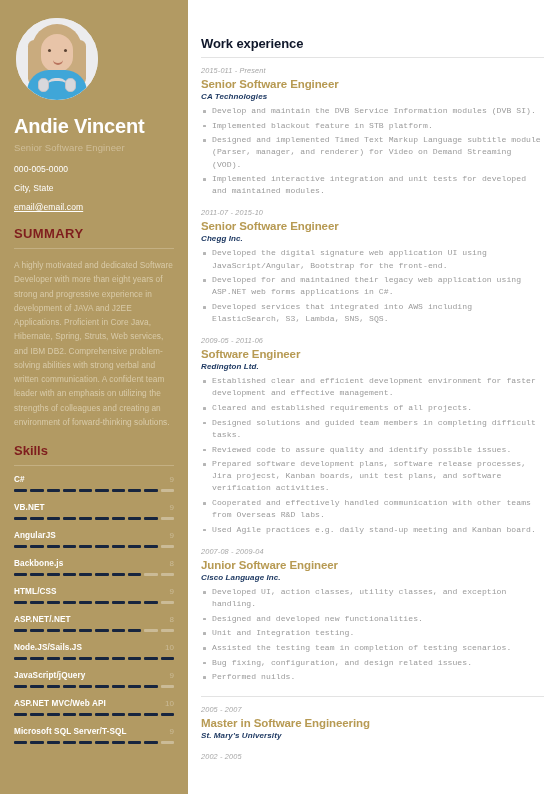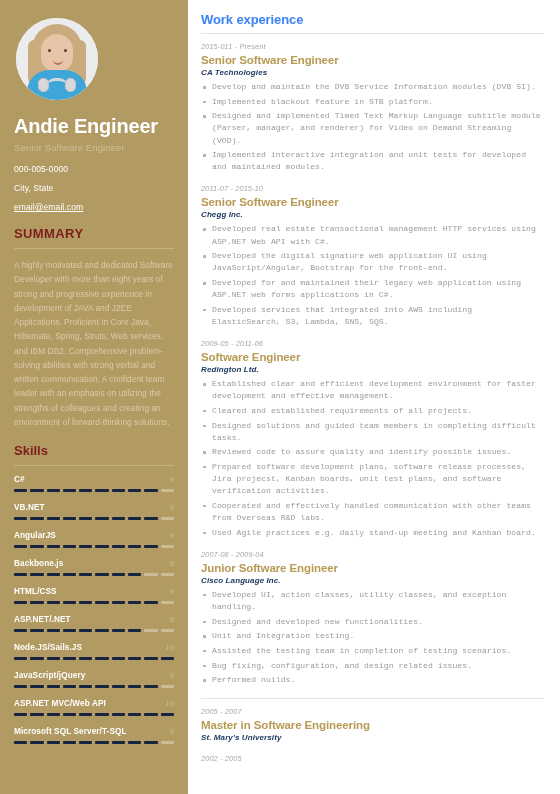--- a/index.html
+++ b/index.html
@@ -78,21 +78,21 @@
   .skill-top { display:flex; justify-content:space-between; align-items:baseline; }
   .skill-name { font-size:8.2px; font-weight:bold; color:#ffffff; letter-spacing:0.1px; }
   .skill-val { font-size:8px; color:#cbbb97; }
   .skill-bar { display:flex; gap:3px; margin-top:5px; }
   .seg { flex:1; height:3px; background:#cbbb97; border-radius:1px; }
   .seg.on { background:#17253f; }
 
   
   .main { flex:1; padding: 12px 16px 0 13px; background:#fff; }
   .sec-title {
-    font-size: 13px; font-weight: bold; color: #3b82f6; letter-spacing:-0.1px;
+    font-size: 13px; font-weight: bold; color: #0f172a; letter-spacing:-0.1px;margin-top:24px;
   }
   .sec-rule { height:1px; background:#e3e3e3; margin:6px 0 8px 0; }
 
   .entry { margin-bottom: 11px; }
   .entry-date {
     font-size:7.3px; color:#a7a7a7; font-style:italic; letter-spacing:0.15px; margin-bottom:3px;
   }
   .entry-title {
     font-size:11.5px; font-weight:bold; color:#b79a53; letter-spacing:-0.1px; margin-bottom:2px;
   }
@@ -130,21 +130,21 @@
         <div class="av-eye l"></div>
         <div class="av-eye r"></div>
         <div class="av-smile"></div>
         <div class="av-body"></div>
         <div class="av-hp-band"></div>
         <div class="av-hp-l"></div>
         <div class="av-hp-r"></div>
       </div>
     </div>
 
-    <div class="name">Andie Engineer</div>
+    <div class="name">Andie Vincent</div>
     <div class="role">Senior Software Engineer</div>
 
     <div class="contact">
       <div class="contact-line">000-005-0000</div>
       <div class="contact-line">City, State</div>
       <div class="contact-line email">email@email.com</div>
     </div>
 
     <div class="side-heading">SUMMARY</div>
     <div class="side-rule"></div>
@@ -351,21 +351,20 @@
             <li>Implemented blackout feature in STB platform.</li>
             <li>Designed and implemented Timed Text Markup Language subtitle module (Parser, manager, and renderer) for Video on Demand Streaming (VOD).</li>
             <li>Implemented interactive integration and unit tests for developed and maintained modules.</li>
           </ul>
         </div>
         <div class="entry">
           <div class="entry-date">2011-07 - 2015-10</div>
           <div class="entry-title">Senior Software Engineer</div>
           <div class="entry-org">Chegg Inc.</div>
           <ul class="bullets">
-            <li>Developed real estate transactional management HTTP services using ASP.NET Web API with C#.</li>
             <li>Developed the digital signature web application UI using JavaScript/Angular, Bootstrap for the front-end.</li>
             <li>Developed for and maintained their legacy web application using ASP.NET web forms applications in C#.</li>
             <li>Developed services that integrated into AWS including ElasticSearch, S3, Lambda, SNS, SQS.</li>
           </ul>
         </div>
         <div class="entry">
           <div class="entry-date">2009-05 - 2011-06</div>
           <div class="entry-title">Software Engineer</div>
           <div class="entry-org">Redington Ltd.</div>
           <ul class="bullets">

